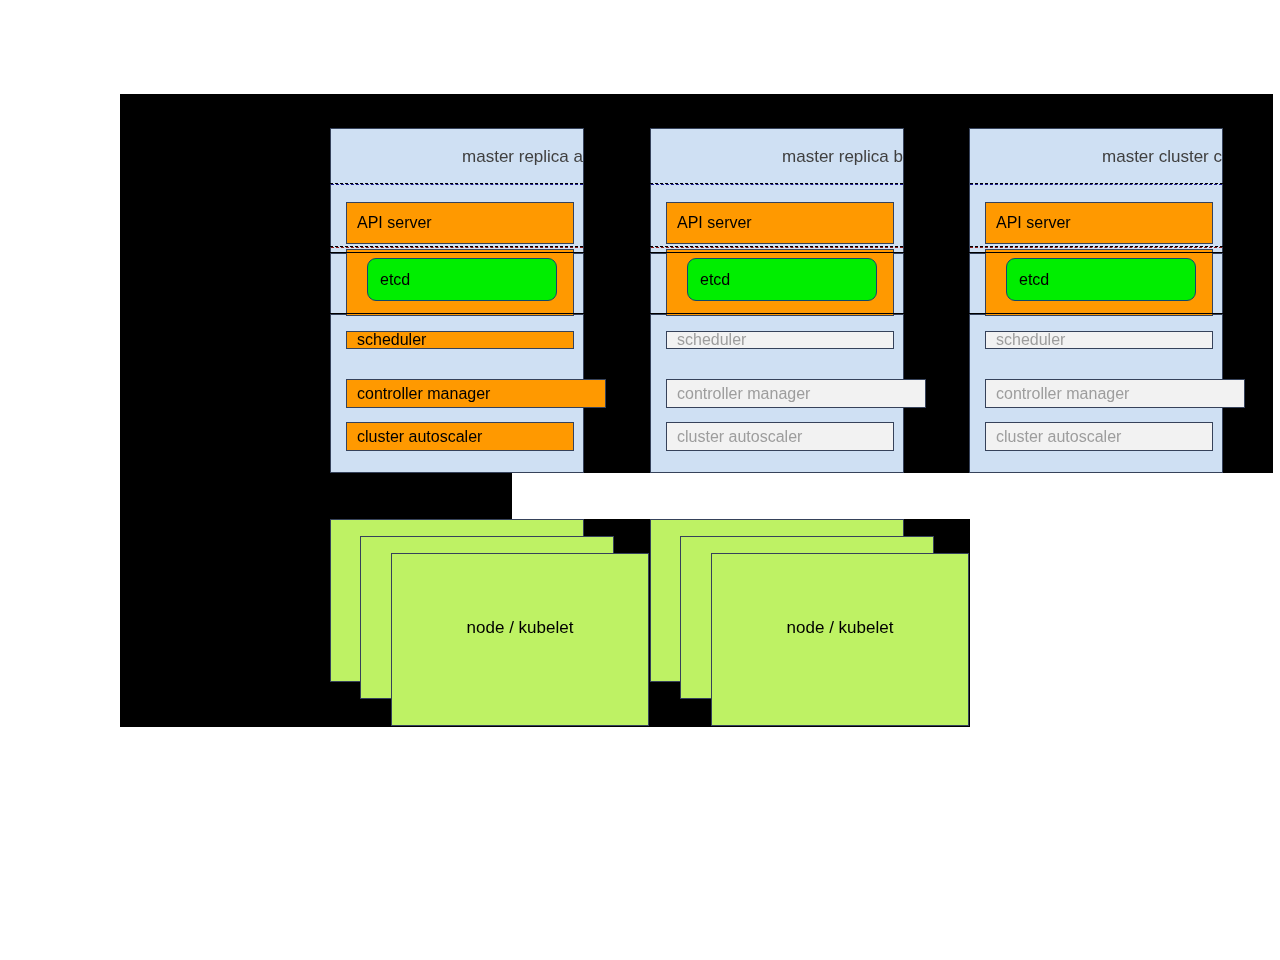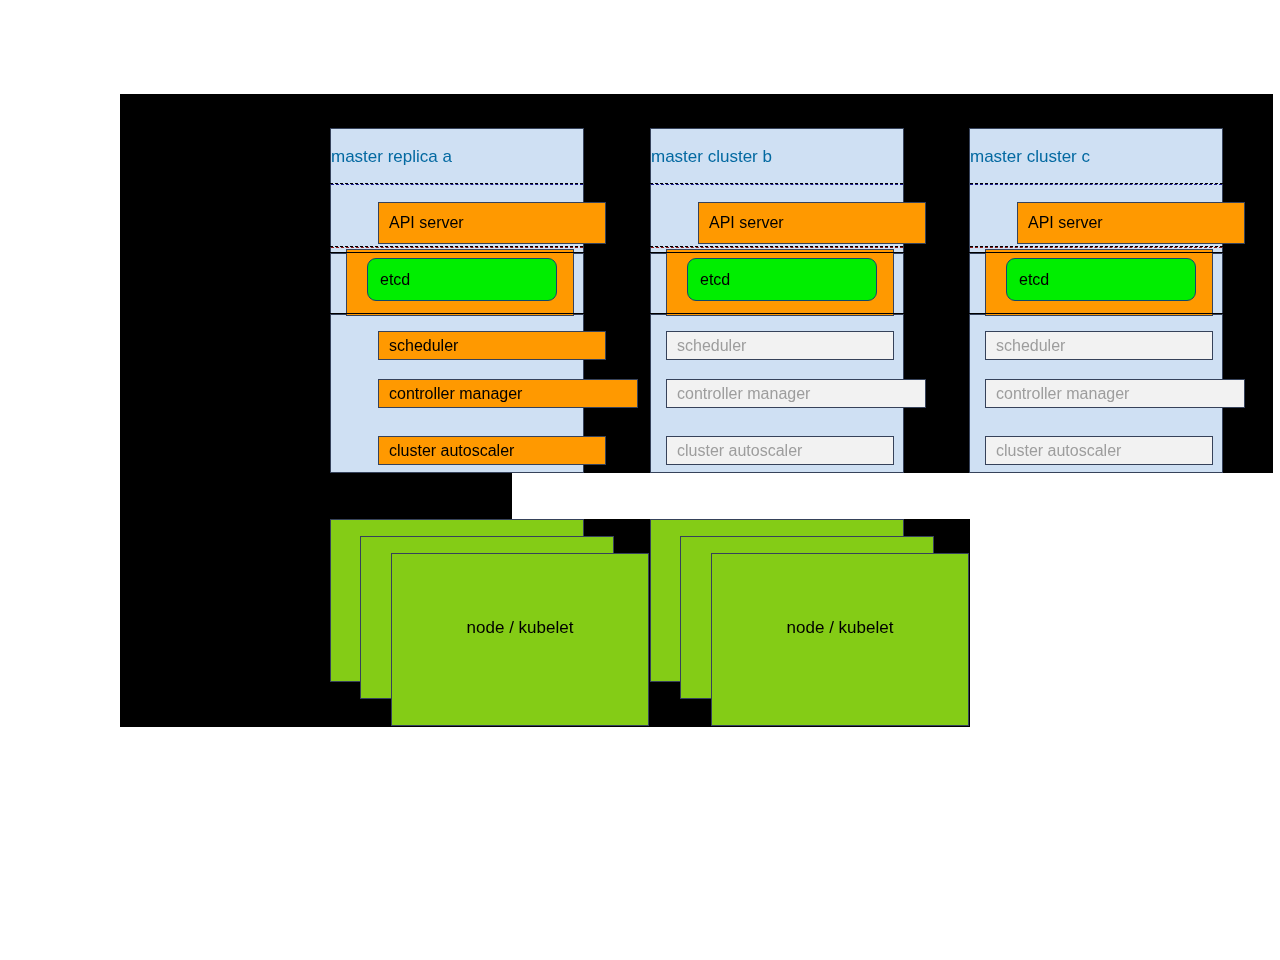--- a/index.html
+++ b/index.html
@@ -45,23 +45,23 @@
     position: absolute;
     background: #cfe0f3;
     border: 1px solid #36425a;
     box-sizing: border-box;
   }
   .replica-title {
     position: absolute;
     left: 0;
     right: 0;
     top: 18px;
-    text-align: left;
+    text-align: right;
     font-size: 17px;
-    color: #0369a1;
+    color: #404040;
   }
 
   
   .replica-dash-1 {
     position: absolute;
     left: 0; right: 0;
     top: 55px;
     border-top: 1px dashed #1a1a8c;
   }
   .replica-dash-2 {
@@ -86,21 +86,21 @@
   
   .comp {
     position: absolute;
     box-sizing: border-box;
     border: 1px solid #36425a;
     font-size: 16px;
     display: flex;
     align-items: center;
     padding-left: 10px;
   }
-  .comp.active   { background: #ff9900; color: #000000; margin-left: 32px; }
+  .comp.active   { background: #ff9900; color: #000000; }
   .comp.inactive { background: #f2f2f2; color: #9d9d9d; }
 
   
   .apiserver {
     left: 15px;
     top: 73px;
     width: 228px;
     height: 42px;
   }
   
@@ -124,28 +124,28 @@
     border: 1px solid #0c4a6e;
     border-radius: 9px;
     box-sizing: border-box;
     display: flex;
     align-items: center;
     padding-left: 12px;
     font-size: 16px;
     color: #000000;
   }
 
-  .scheduler  { left: 15px; top: 202px; width: 228px; height: 29px; }
+  .scheduler  { left: 15px; top: 202px; width: 228px; height: 18px; }
   .ctrlmgr    { left: 15px; top: 250px; width: 260px; height: 29px; }
-  .autoscaler { left: 15px; top: 307px; width: 228px; height: 29px; }
+  .autoscaler { left: 15px; top: 293px; width: 228px; height: 29px; }
 
   
   .node-card {
     position: absolute;
-    background: #84cc16;
+    background: #bef264;
     border: 1px solid #36425a;
     box-sizing: border-box;
   }
   .node-label {
     position: absolute;
     left: 0; right: 0;
     top: 64px;
     text-align: center;
     font-size: 17px;
     color: #000000;
@@ -172,21 +172,21 @@
     <div class="etcd-wrap">
       <div class="etcd-pill">etcd</div>
     </div>
 
     <div class="comp active scheduler">scheduler</div>
     <div class="comp active ctrlmgr">controller manager</div>
     <div class="comp active autoscaler">cluster autoscaler</div>
   </div>
 
   <div class="replica" id="replica-b" style="left:650px; top:128px; width:254px; height:345px;">
-    <div class="replica-title">master cluster b</div>
+    <div class="replica-title">master replica b</div>
     <div class="replica-dash-1"></div>
     <div class="replica-dash-2"></div>
     <div class="replica-solid-1"></div>
     <div class="replica-solid-2"></div>
 
     <div class="comp active apiserver">API server</div>
 
     <div class="etcd-wrap">
       <div class="etcd-pill">etcd</div>
     </div>

